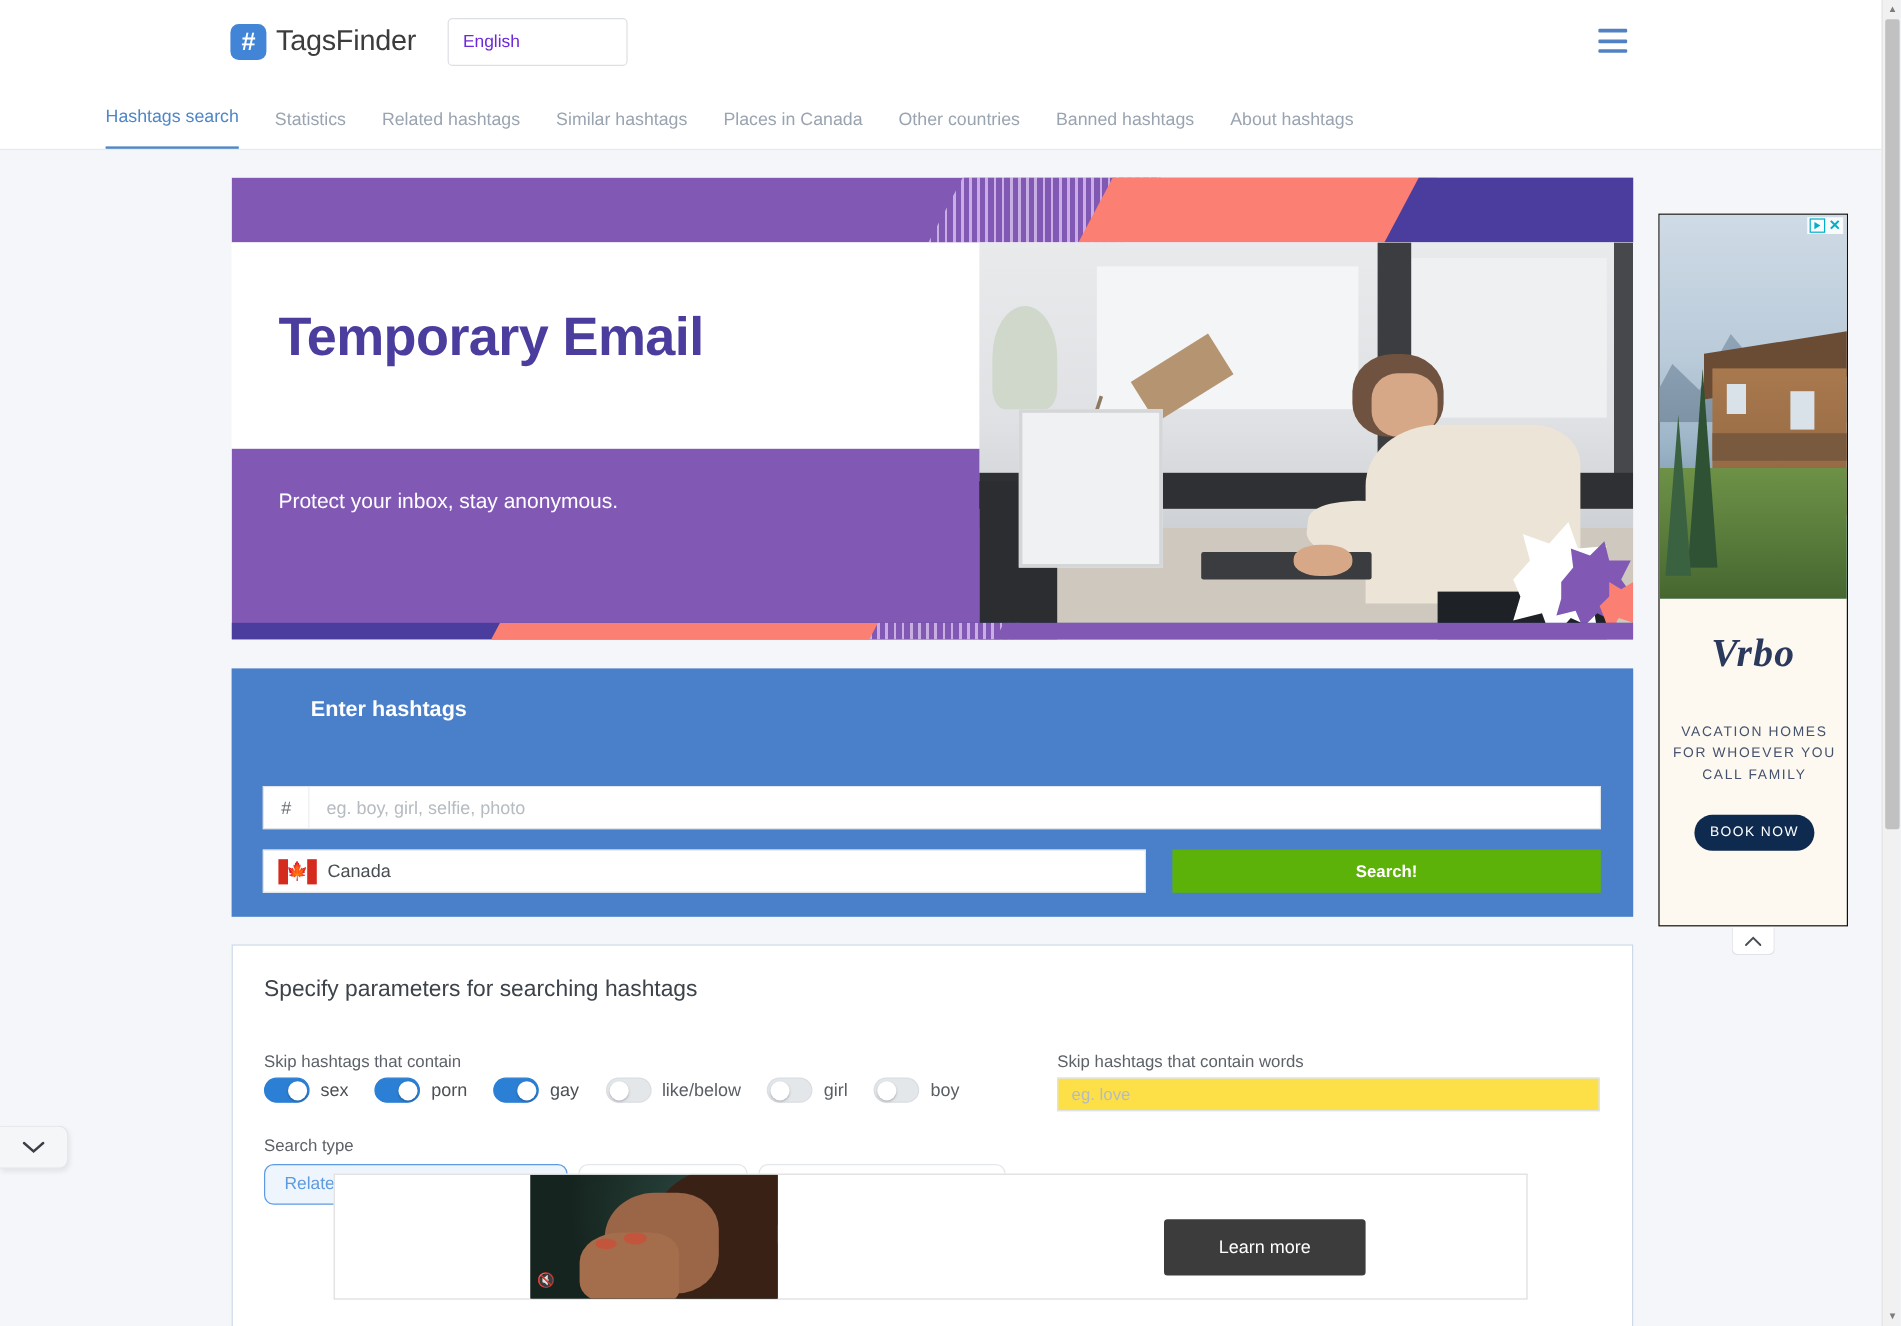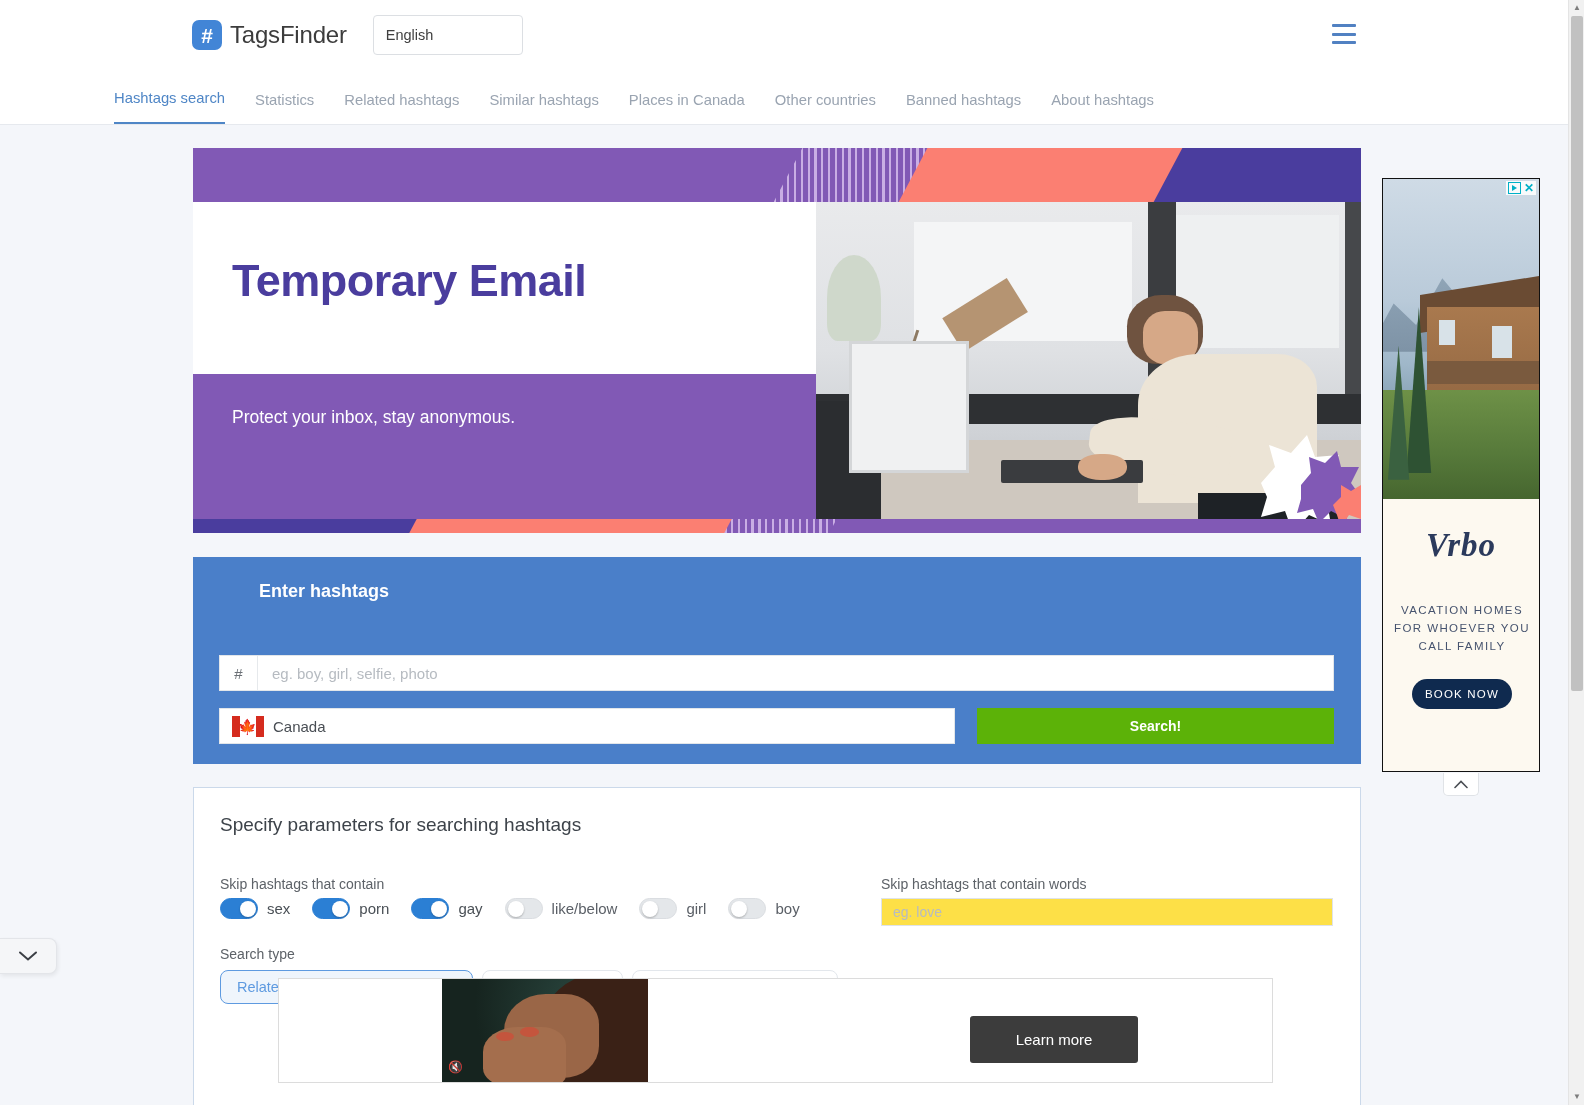--- a/index.html
+++ b/index.html
@@ -21,35 +21,35 @@
     color: #fff; font-size: 21px; font-weight: bold;
     display: flex; align-items: center; justify-content: center;
     line-height: 1;
   }
   .brand-name {
     font-size: 24px; color: #3c3c3c; margin-left: 8px; letter-spacing: -0.2px;
   }
   .lang-select {
     margin-left: 26px; width: 150px; height: 40px;
     border: 1px solid #dcdfe3; border-radius: 4px; background: #fff;
-    font-size: 14.5px; color: #404040; padding: 0 12px;
+    font-size: 14.5px; color: #6d28d9; padding: 0 12px;
     display: flex; align-items: center;
   }
   .hamburger {
     position: absolute; right: 212px; top: 24px;
     width: 24px; height: 20px; display: flex; flex-direction: column;
     justify-content: space-between; cursor: pointer;
   }
   .hamburger span { display: block; height: 3px; width: 24px; background: #5181c2; border-radius: 1px; }
 
   
   .navbar {
     position: absolute; top: 70px; left: 0; width: 1568px; height: 55px;
     background: #ffffff; border-bottom: 1px solid #e6e9ee;
-    display: flex; align-items: flex-end; padding-left: 114px;
+    display: flex; align-items: flex-end; padding-left: 88px;
   }
   .nav-item {
     font-size: 14.8px; color: #9aa4b1; padding: 0 0 16px 0; margin-right: 30px;
     cursor: pointer; white-space: nowrap;
   }
   .nav-item.active { color: #4f86c6; border-bottom: 2px solid #4f86c6; }
 
   
   .page { position: absolute; top: 125px; left: 0; width: 1568px; }
 

